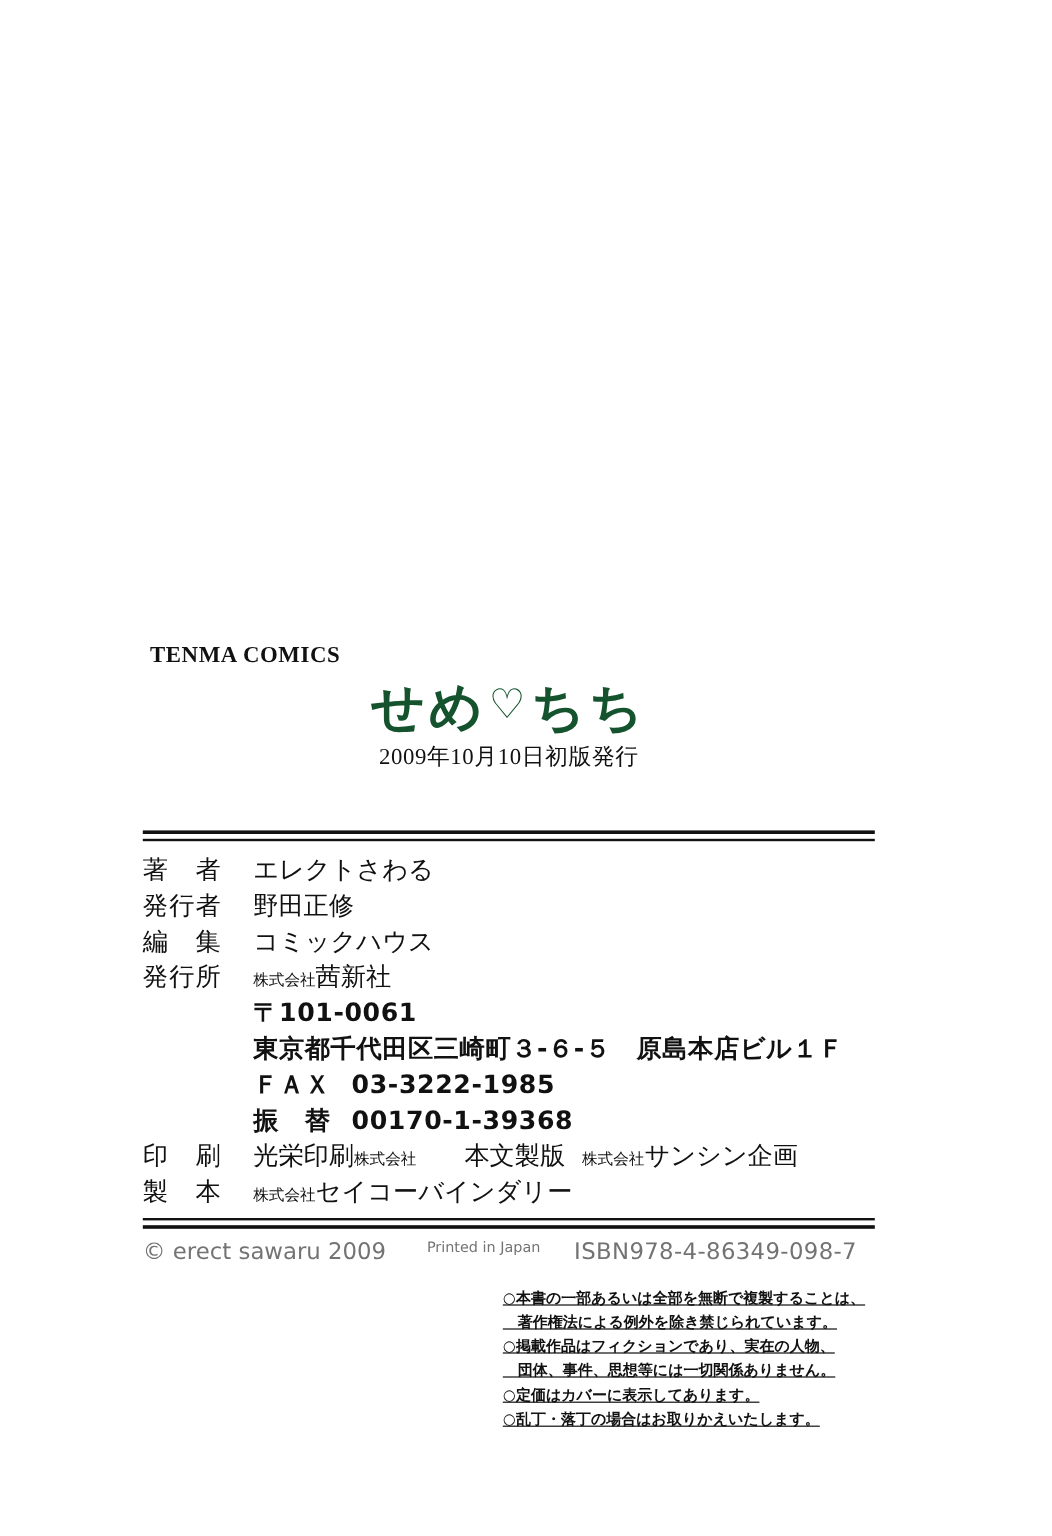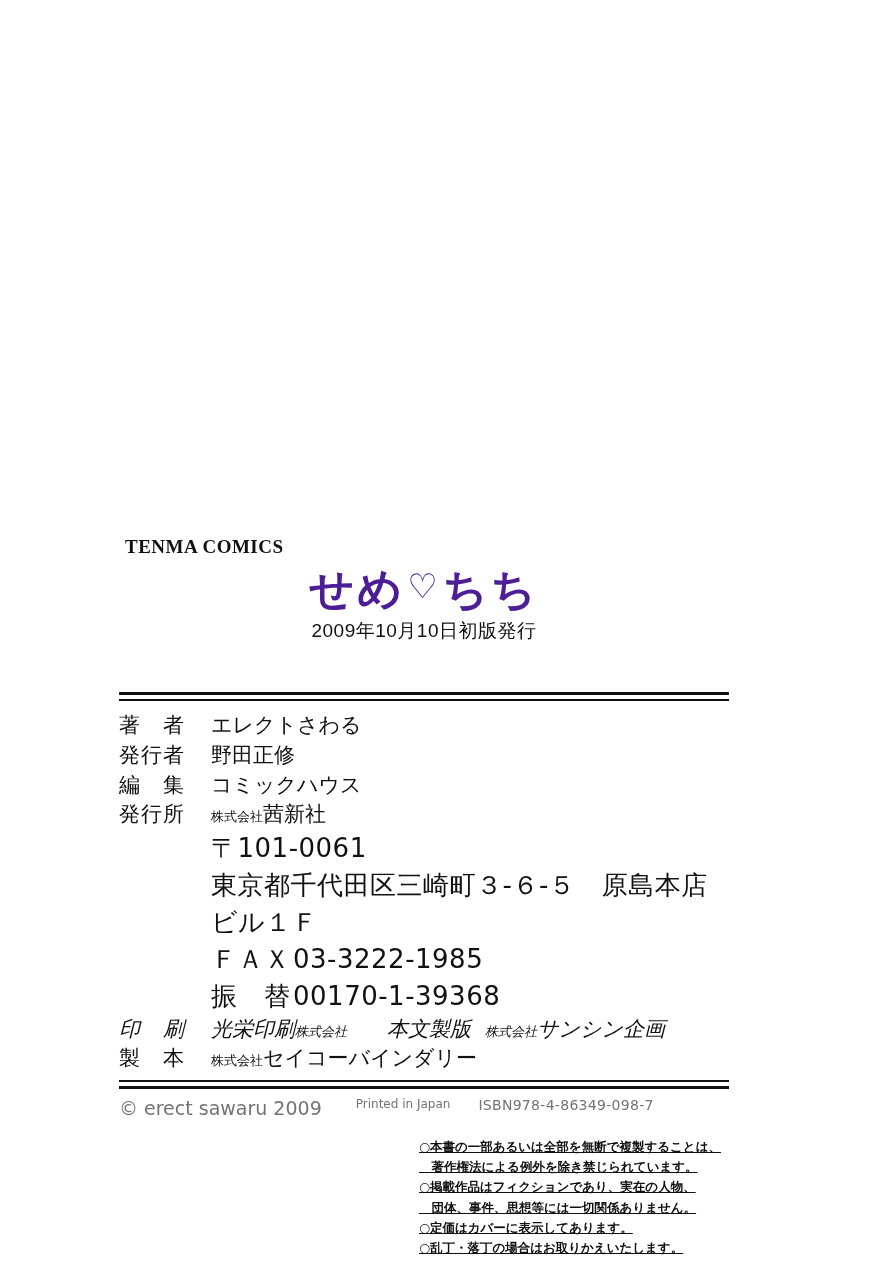--- a/index.html
+++ b/index.html
@@ -36,36 +36,36 @@
     font-size: 19px;
     letter-spacing: 0.5px;
     color: #111;
     margin: 0 0 8px 6px;
   }
   .title-wrap {
     text-align: center;
     margin-top: 2px;
   }
   .book-title {
-    font-family: Liberation Serif, serif;
+    font-family: Liberation Sans, sans-serif;
     font-size: 44px;
     font-weight: bold;
     letter-spacing: 3px;
     line-height: 1.1;
-    color: #4c1d95;
+    color: #14532d;
     display: inline-block;
   }
   .heart {
     font-size: 34px;
     vertical-align: 6px;
     margin: 0 2px;
     font-weight: normal;
   }
   .pubdate {
-    font-family: Liberation Sans, sans-serif;
+    font-family: Liberation Serif, serif;
     font-size: 19px;
     letter-spacing: 0.5px;
     margin-top: 4px;
     color: #111;
   }
 
   
   .rule-thick {
     height: 3px;
     background: #111;
@@ -101,32 +101,32 @@
   }
   .small-co {
     font-size: 13px;
     letter-spacing: 0;
   }
   .indent {
     margin-left: 92px;
   }
   .addr-line {
     font-family: "DejaVu Sans", sans-serif;
-    font-size: 26px;
+    font-size: 21px;
     line-height: 1.42;
     letter-spacing: 0.5px;
+    font-weight: bold;
   }
   .tel-label {
     display: inline-block;
     min-width: 82px;
   }
   .printing-row {
     display: flex;
     align-items: baseline;
-    font-style: italic;
   }
   .printing-right {
     margin-left: 40px;
   }
 
   
   .footer-line {
     display: flex;
     align-items: flex-start;
     font-family: "DejaVu Sans", sans-serif;
@@ -136,21 +136,21 @@
   }
   .copyright {
     flex: 0 0 auto;
   }
   .printed {
     margin-left: 34px;
     font-size: 12px;
   }
   .isbn {
     margin-left: 28px;
-    font-size: 14px;
+    font-size: 19px;
     letter-spacing: 0.3px;
   }
 
   
   .notices {
     margin-top: 18px;
     margin-left: 300px;
     font-family: "DejaVu Sans", sans-serif;
     font-size: 12.5px;
     line-height: 1.62;

